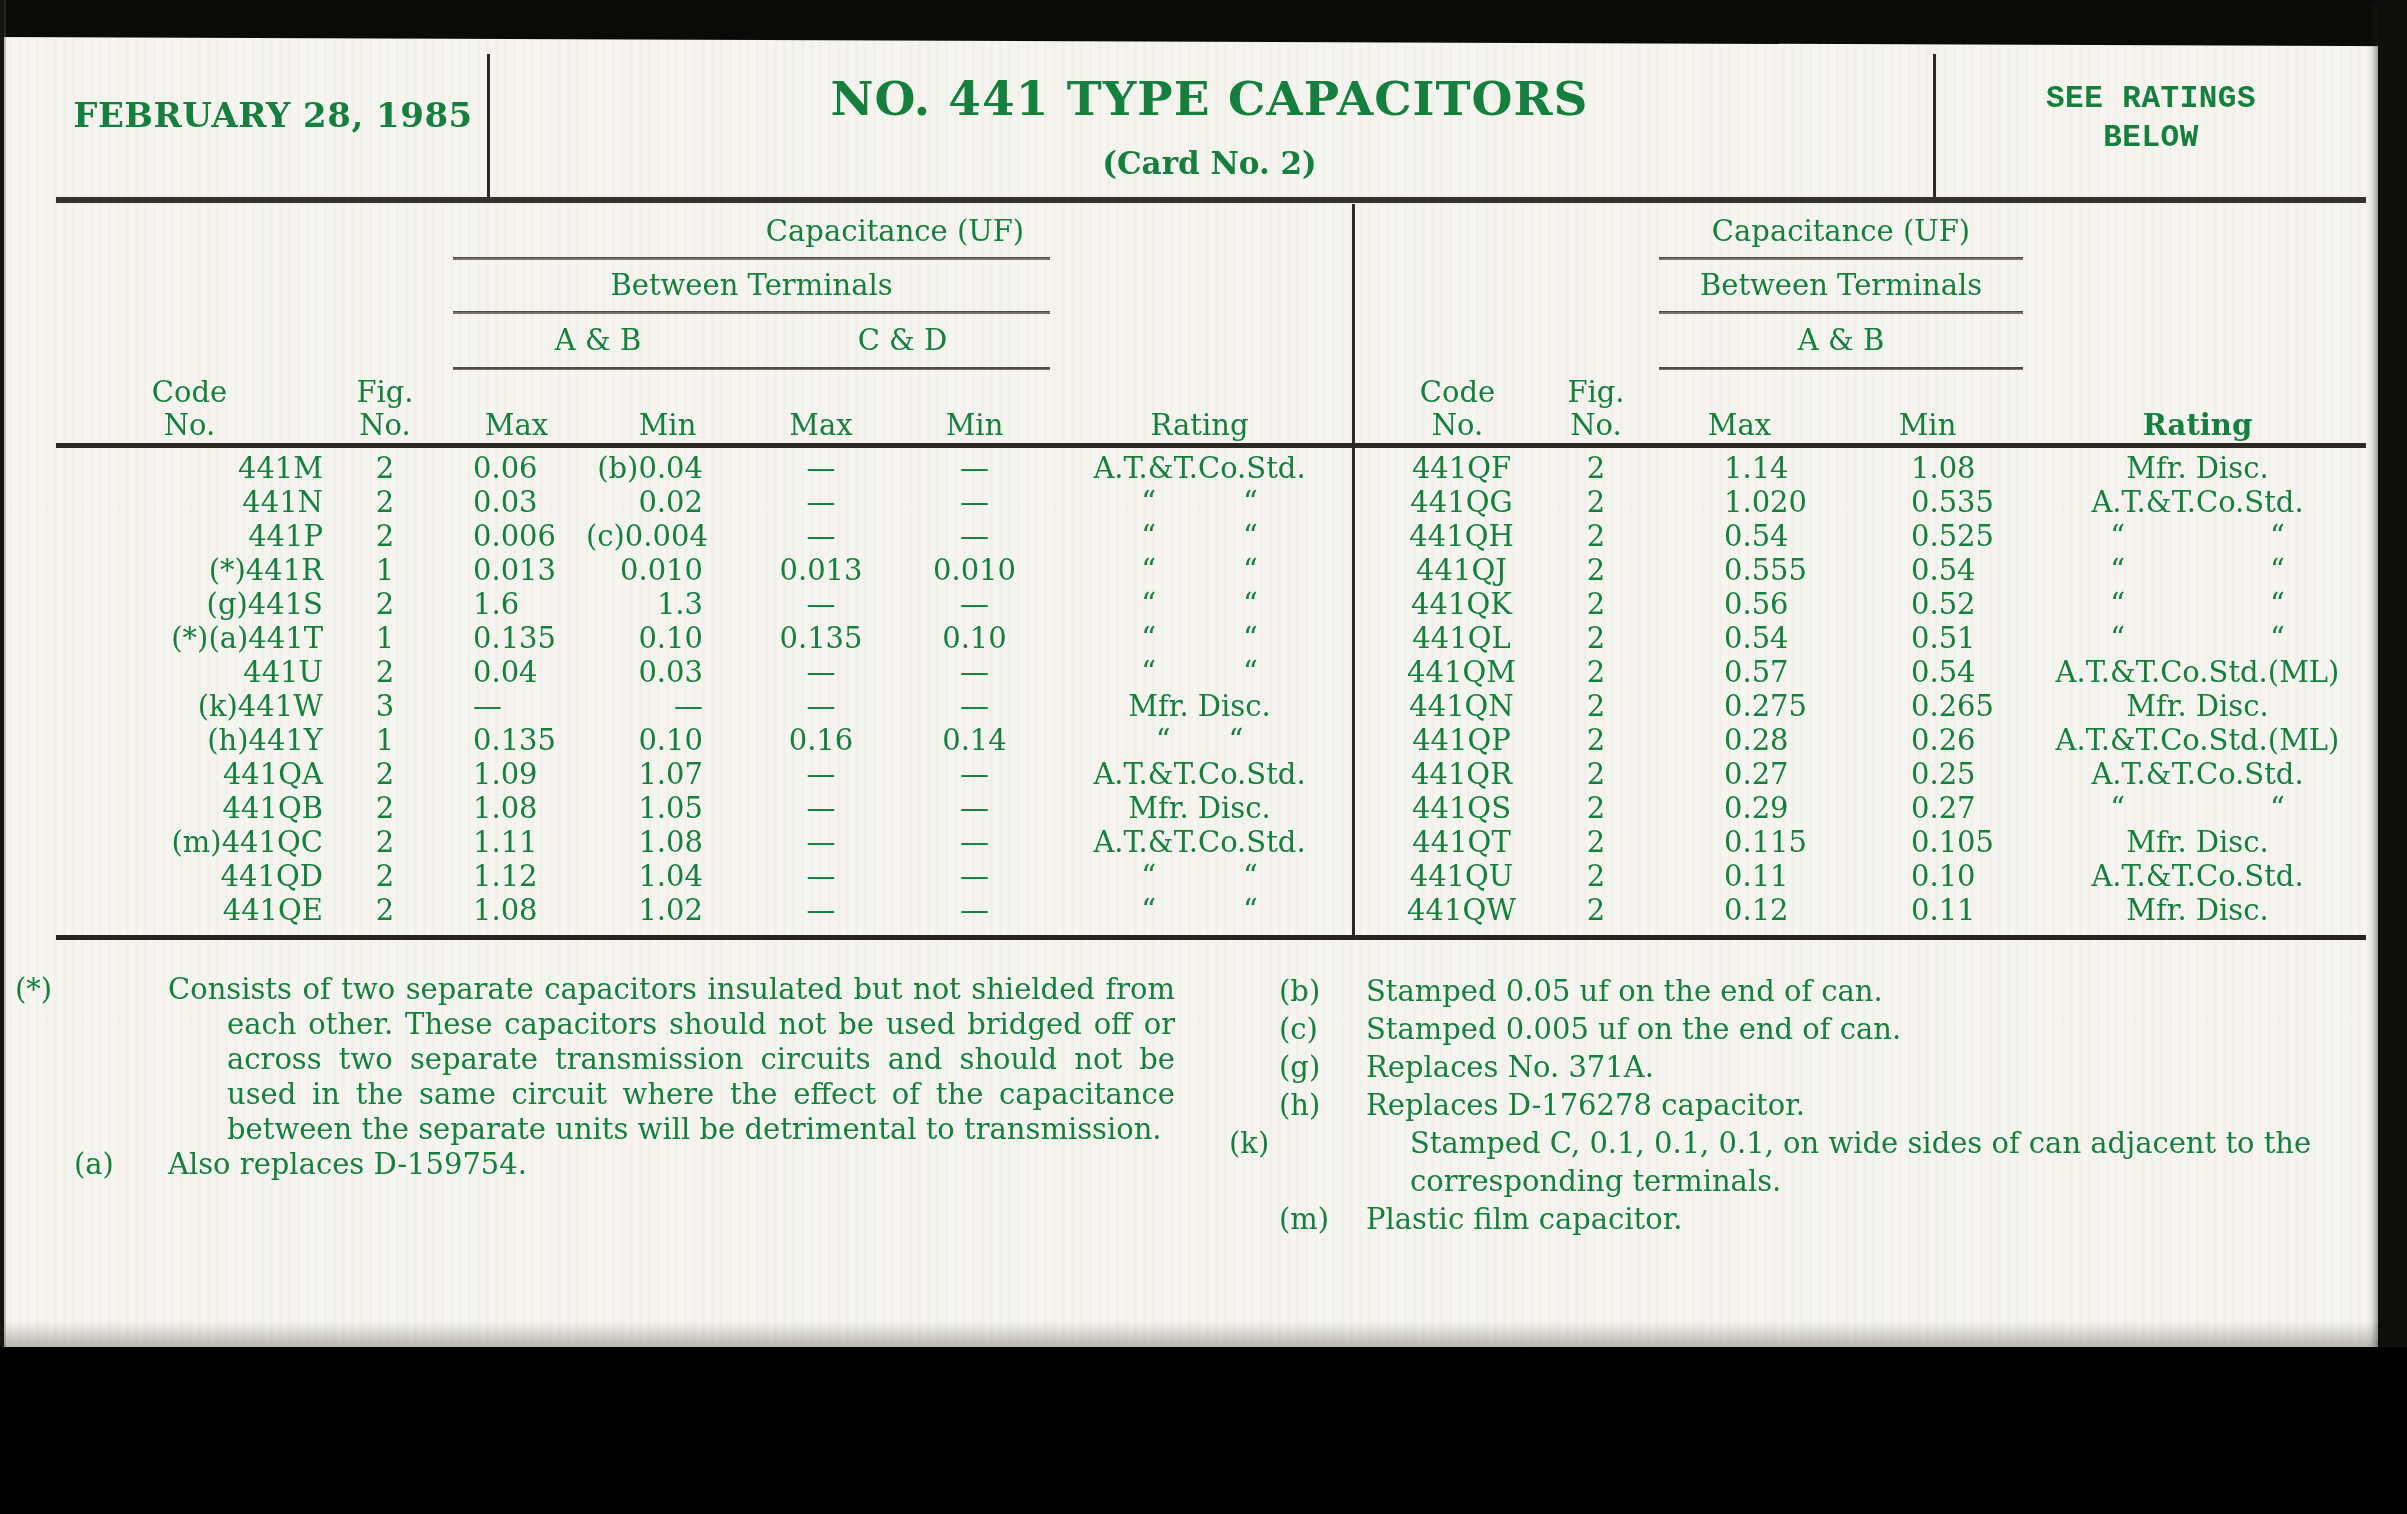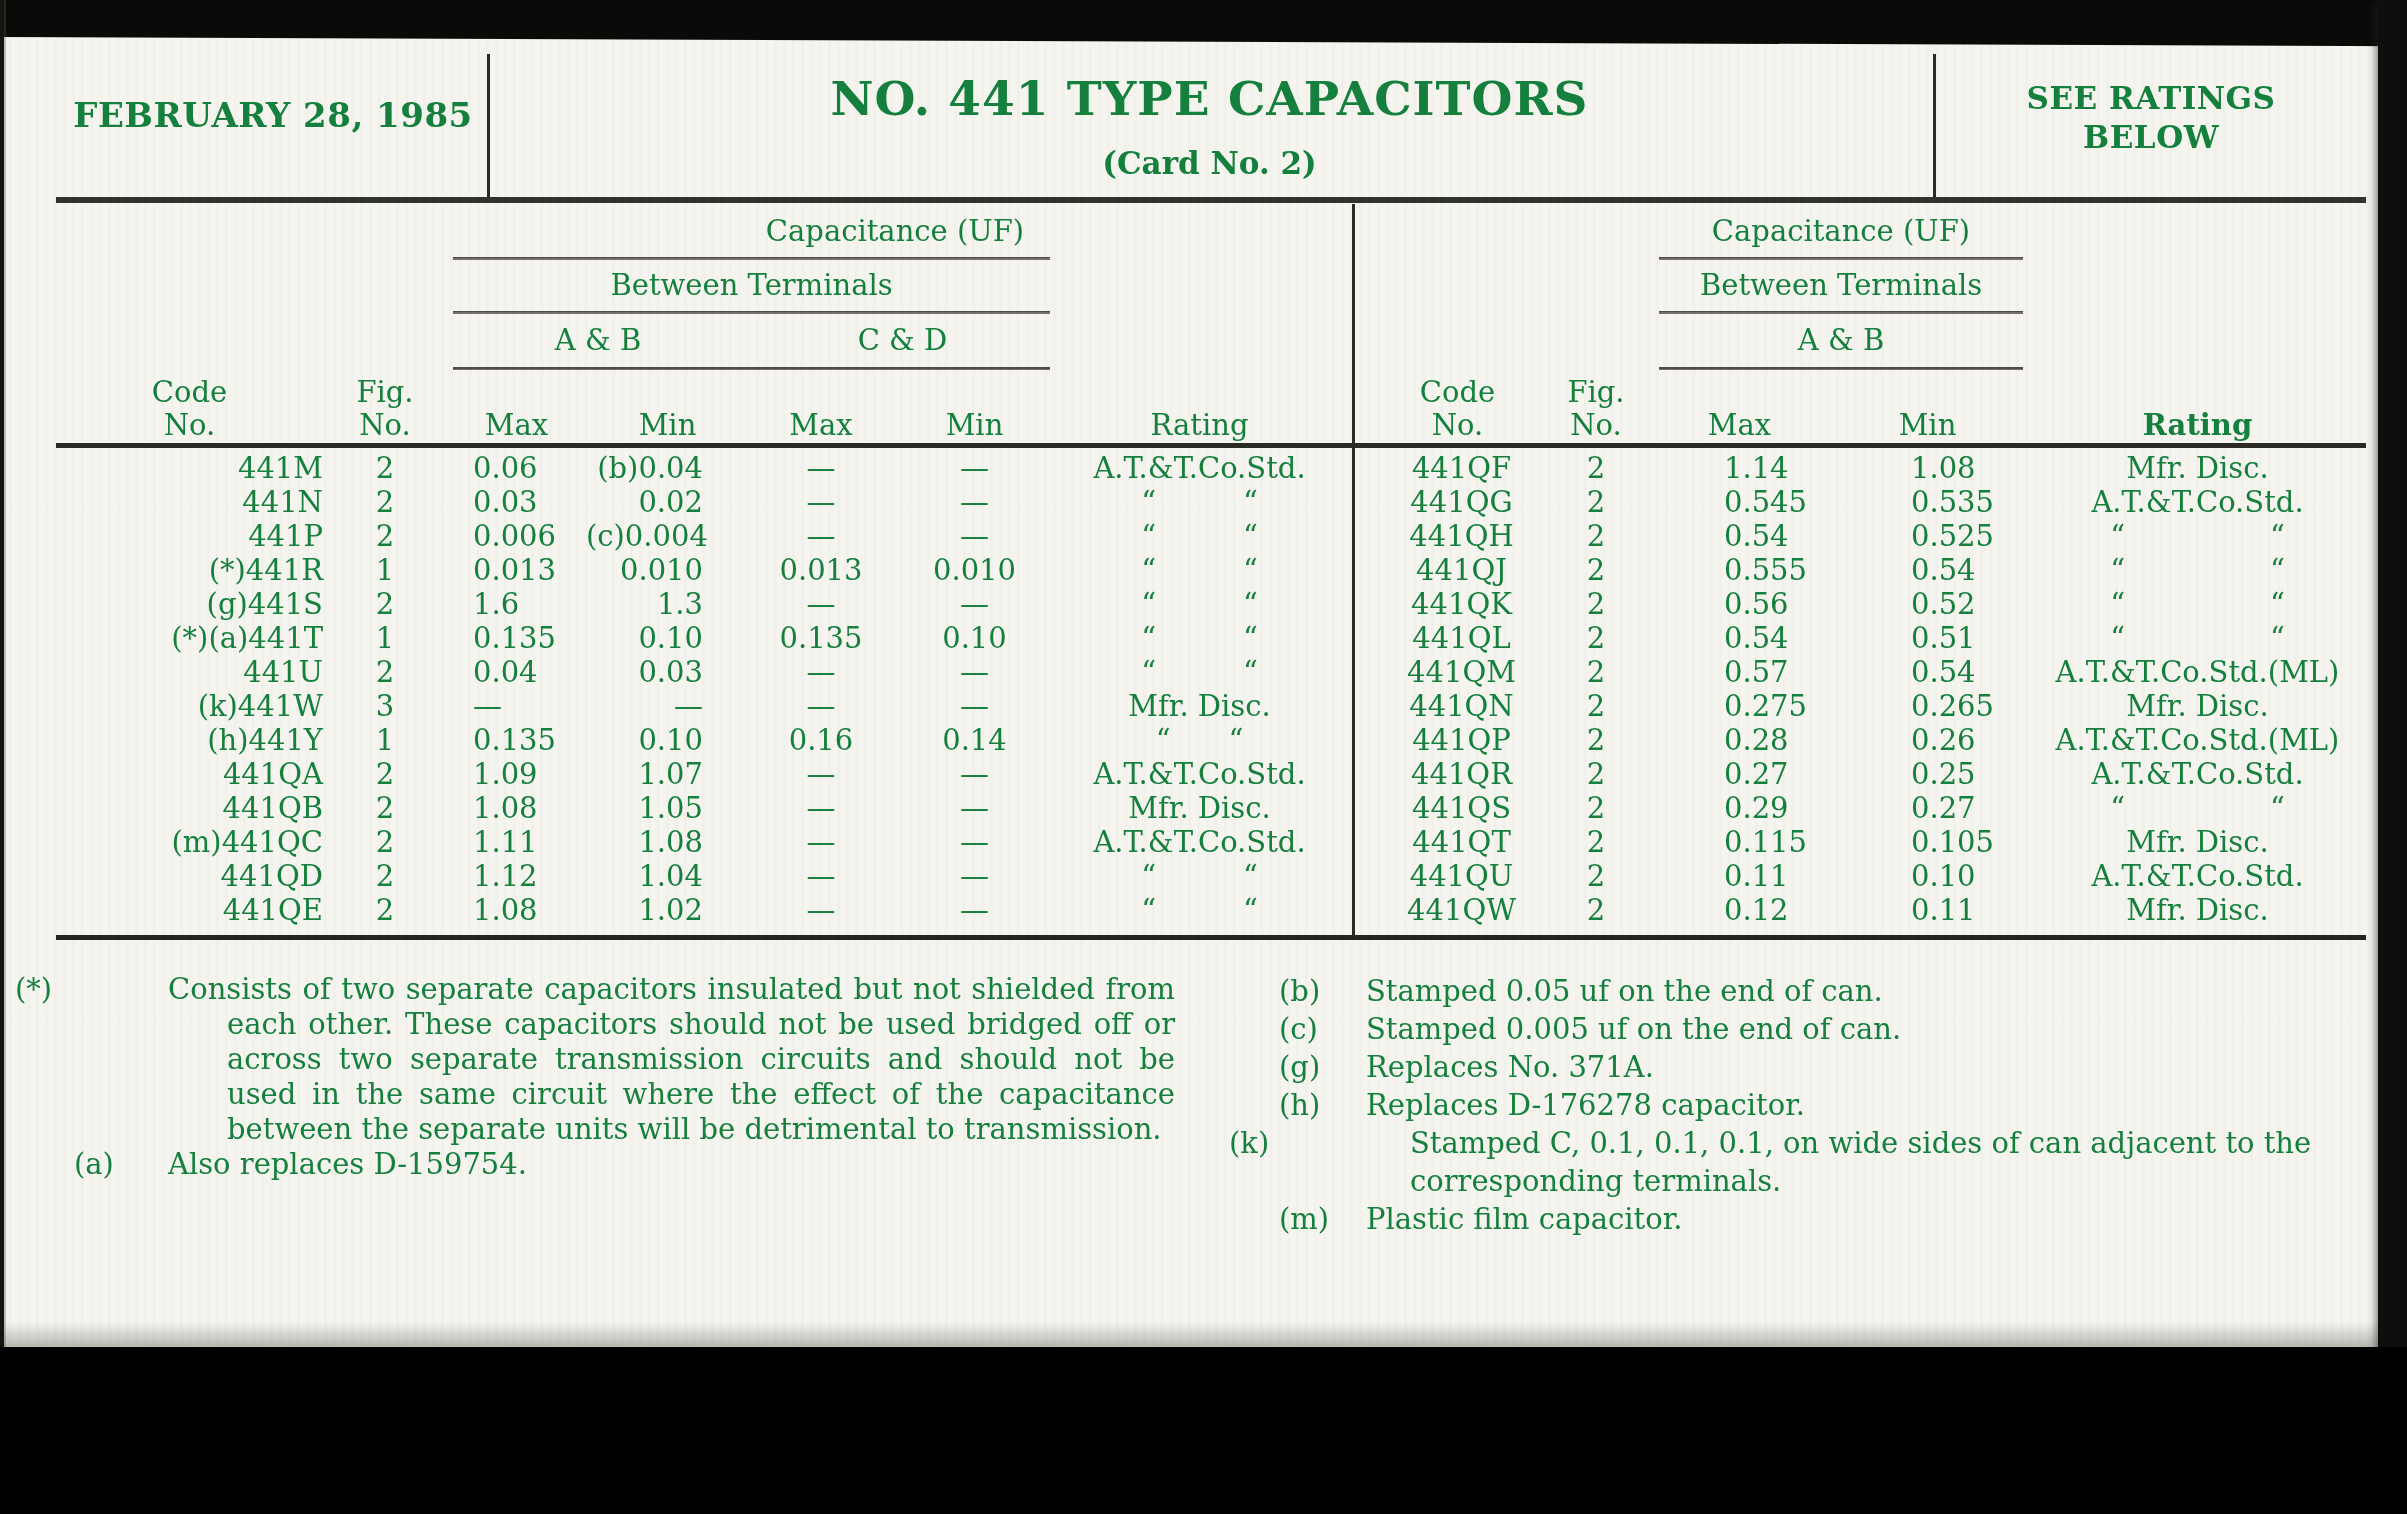--- a/index.html
+++ b/index.html
@@ -18,21 +18,21 @@
   .edge-bottom{position:absolute;left:0;bottom:0;width:2408px;height:26px;z-index:5;
              background:linear-gradient(180deg,rgba(0,0,0,0) 0,rgba(110,108,100,0.45) 100%);}
 
   .abs{position:absolute;}
   .bold{font-weight:bold;}
 
   
   .hdr-date{left:59px;top:95px;width:428px;text-align:center;font-size:34px;font-weight:bold;letter-spacing:0.5px;}
   .hdr-title{left:487px;top:71px;width:1445px;text-align:center;font-size:47px;font-weight:bold;letter-spacing:1px;}
   .hdr-sub{left:487px;top:145px;width:1445px;text-align:center;font-size:31px;font-weight:bold;}
-  .hdr-ratings{left:1933px;top:79px;width:436px;text-align:center;font-size:31px;font-weight:bold;line-height:39px;letter-spacing:0.5px;}
+  .hdr-ratings{left:1933px;top:79px;width:436px;text-align:center;font-size:31px;font-weight:bold;line-height:39px;letter-spacing:0.5px;font-family:Liberation Mono, monospace;}
   .vline{width:3px;background:#2b2a27;}
   .v-h1{left:487px;top:54px;height:146px;}
   .v-h2{left:1933px;top:54px;height:146px;}
   .v-mid{left:1352px;top:204px;height:735px;}
   .hrule{height:6px;background:#34322d;}
   .r-top{left:56px;top:197px;width:2310px;}
   .r-thead{left:56px;top:443px;width:2310px;height:5px;background:#2c2a25;}
   .r-bottom{left:56px;top:935px;width:2310px;height:5px;background:#26241f;}
 
   
@@ -254,21 +254,21 @@
       <div class="cell c6">“   “</div>
     </div>
   <div class="abs tb rt tb-r">
       <div class="cell c0">441QF</div>
       <div class="cell c1">2</div>
       <div class="cell c2">1.14</div>
       <div class="cell c3">1.08</div>
       <div class="cell c4">Mfr. Disc.</div>
       <div class="cell c0">441QG</div>
       <div class="cell c1">2</div>
-      <div class="cell c2">0.545</div>
+      <div class="cell c2">1.020</div>
       <div class="cell c3">0.535</div>
       <div class="cell c4">A.T.&amp;T.Co.Std.</div>
       <div class="cell c0">441QH</div>
       <div class="cell c1">2</div>
       <div class="cell c2">0.54</div>
       <div class="cell c3">0.525</div>
       <div class="cell c4">“     “</div>
       <div class="cell c0">441QJ</div>
       <div class="cell c1">2</div>
       <div class="cell c2">0.555</div>

